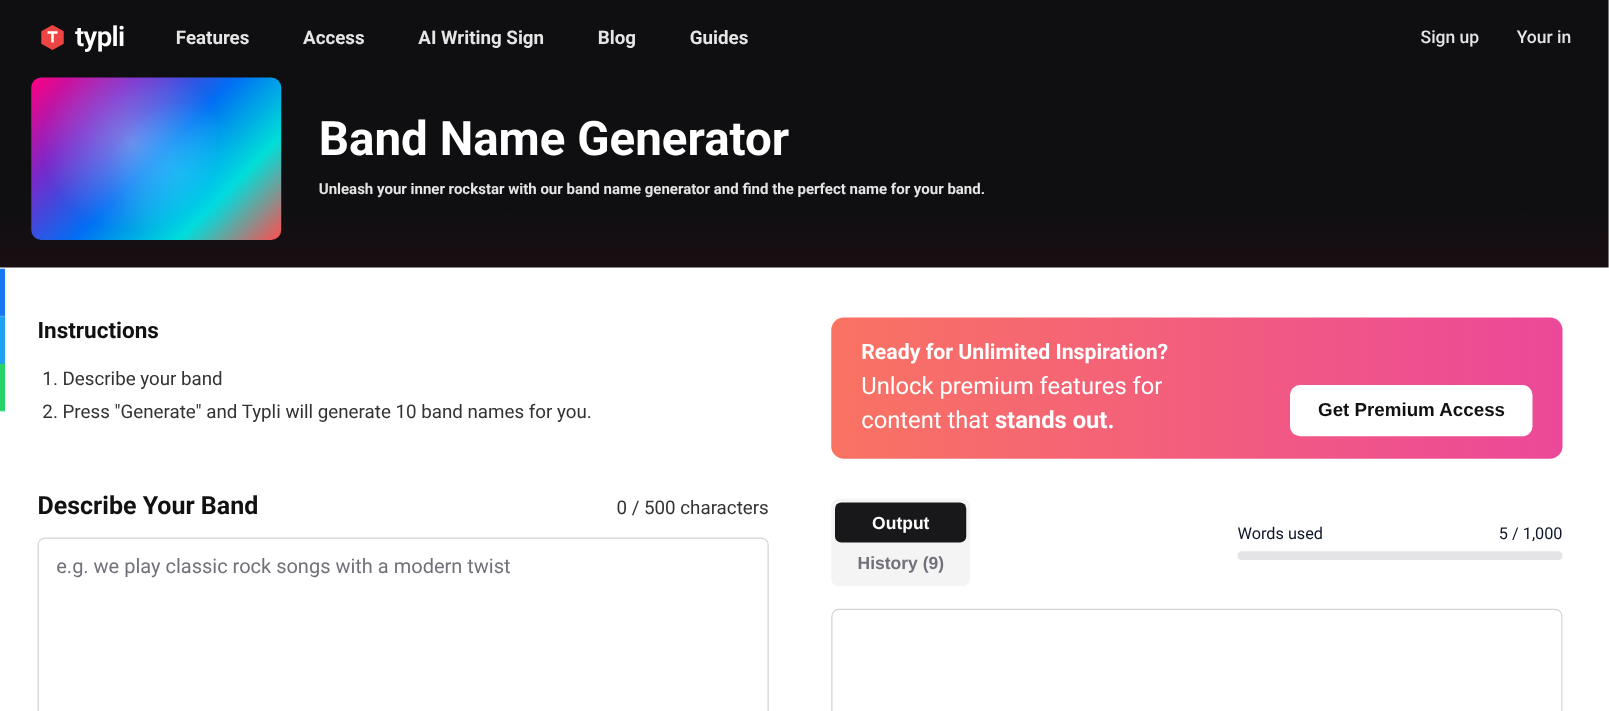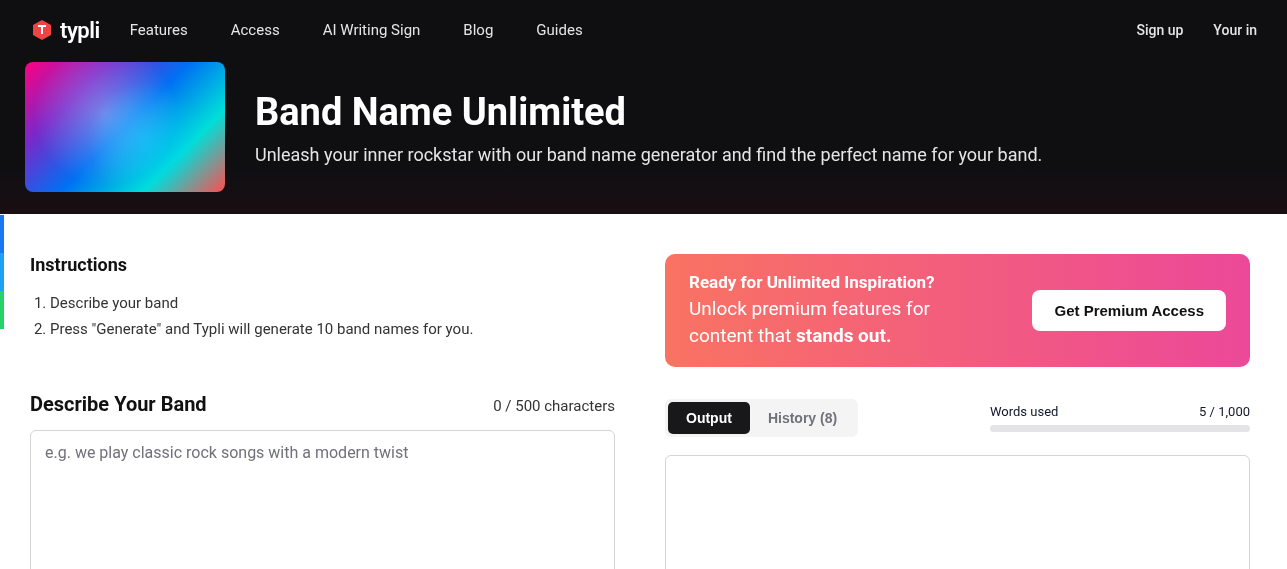--- a/index.html
+++ b/index.html
@@ -1,56 +1,56 @@
 <!DOCTYPE html>
 <html><head>
   <meta charset="utf-8">
   <style>
     * { margin: 0; padding: 0; box-sizing: border-box; }
     body { font-family: -apple-system, BlinkMacSystemFont, 'Segoe UI', Roboto, sans-serif; background: #fff; }
     
     .header { background: #0f0f12; padding: 0 30px; height: 60px; display: flex; align-items: center; justify-content: space-between; }
-    .header-left { display: flex; align-items: center; gap: 19px; }
+    .header-left { display: flex; align-items: center; gap: 30px; }
     .logo { display: flex; align-items: center; gap: 6px; }
     .logo-icon { width: 24px; height: 24px; }
     .logo-text { color: #fff; font-size: 22px; font-weight: 600; letter-spacing: -0.5px; }
     .nav { display: flex; gap: 32px; }
-    .nav-item { color: #e5e5e5; font-size: 15px; font-weight: 400; cursor: pointer; text-decoration: none; padding-left: 11px; }
+    .nav-item { color: #e5e5e5; font-size: 15px; font-weight: 700; cursor: pointer; text-decoration: none; padding-left: 11px; }
     .header-right { display: flex; gap: 30px; }
     .auth-link { color: #e5e5e5; font-size: 14px; font-weight: 500; cursor: pointer; }
     
     .hero { background: #0f0f12; background: linear-gradient(180deg, #0f0f12 0%, #0f0f12 70%, #1a0e12 100%); padding: 2px 30px 20px 25px; display: flex; align-items: flex-start; gap: 30px; min-height: 154px; }
     .hero-image { width: 200px; height: 130px; border-radius: 8px; background: linear-gradient(135deg, #ff0080 0%, #7928ca 25%, #0070f3 50%, #00dfd8 75%, #ff4d4d 100%); position: relative; overflow: hidden; flex-shrink: 0; }
     .hero-image::before { content: ''; position: absolute; inset: 0; background: radial-gradient(circle at 40% 40%, rgba(255,255,255,0.3) 0%, transparent 50%), radial-gradient(circle at 60% 60%, rgba(0,200,255,0.5) 0%, transparent 40%); }
     .hero-content { padding-top: 28px; }
     .hero-title { color: #fff; font-size: 38px; font-weight: 700; margin-bottom: 10px; }
-    .hero-subtitle { color: #e5e5e5; font-size: 18px; font-weight: 400; }
+    .hero-subtitle { color: #e5e5e5; font-size: 12px; font-weight: 700; }
     
     .main { display: flex; padding: 40px 30px; gap: 50px; }
     .left-col { flex: 1; max-width: 585px; }
     .right-col { flex: 1; max-width: 585px; }
     
     .instructions-title { font-size: 18px; font-weight: 700; color: #111; margin-bottom: 16px; }
     .instructions-list { list-style: decimal; padding-left: 20px; color: #333; font-size: 15px; line-height: 1.7; }
     
     .describe-header { display: flex; justify-content: space-between; align-items: baseline; margin-top: 50px; margin-bottom: 14px; }
     .describe-title { font-size: 20px; font-weight: 700; color: #111; }
     .char-count { font-size: 15px; color: #333; }
     .textarea { width: 100%; min-height: 150px; border: 1px solid #d4d4d8; border-radius: 6px; padding: 12px 14px; font-size: 16px; font-family: inherit; color: #333; resize: vertical; }
     .textarea::placeholder { color: #71717a; }
     
-    .premium-banner { background: linear-gradient(90deg, #f97362 0%, #ec4899 100%); border-radius: 10px; padding: 18px 24px; display: flex; justify-content: space-between; align-items: center; gap: 20px; margin-bottom: 32px; }
+    .premium-banner { background: linear-gradient(90deg, #f97362 0%, #ec4899 100%); border-radius: 10px; padding: 18px 24px; display: flex; justify-content: space-between; align-items: flex-end; gap: 20px; margin-bottom: 32px; }
     .premium-text { color: #fff; }
     .premium-title { font-size: 17px; font-weight: 700; margin-bottom: 4px; }
     .premium-sub { font-size: 19px; font-weight: 400; line-height: 1.4; }
     .premium-sub strong { font-weight: 700; }
     .premium-btn { background: #fff; color: #111; border: none; border-radius: 8px; padding: 12px 22px; font-size: 15px; font-weight: 600; cursor: pointer; white-space: nowrap; margin-left: 39px; }
     
     .output-row { display: flex; justify-content: space-between; align-items: center; margin-bottom: 18px; gap: 20px; }
-    .tabs { display: flex; background: #f4f4f5; border-radius: 6px; padding: 3px; }
+    .tabs { display: flex; background: #f4f4f5; border-radius: 6px; padding: 3px; flex-direction: column; }
     .tab { padding: 8px 18px; border-radius: 5px; font-size: 14px; font-weight: 600; cursor: pointer; border: none; background: transparent; color: #71717a; }
     .tab.active { background: #18181b; color: #fff; }
     .words-used { flex: 1; max-width: 260px; }
     .words-row { display: flex; justify-content: space-between; font-size: 13px; color: #0f172a; margin-bottom: 6px; }
     .progress-bar { width: 100%; height: 7px; background: #e4e4e7; border-radius: 4px; }
     
     .output-box { border: 1px solid #d4d4d8; border-radius: 6px; min-height: 150px; padding: 14px; }
     
     .social-bar { position: fixed; left: 0; top: 215px; display: flex; flex-direction: column; }
     .social-btn { width: 4px; height: 38px; }
@@ -86,21 +86,21 @@
   </div>
   <div class="header-right">
     <a class="auth-link">Sign up</a>
     <a class="auth-link">Your in</a>
   </div>
 </header>
 
 <section class="hero">
   <div class="hero-image"></div>
   <div class="hero-content">
-    <h1 class="hero-title">Band Name Unlimited</h1>
+    <h1 class="hero-title">Band Name Generator</h1>
     <p class="hero-subtitle">Unleash your inner rockstar with our band name generator and find the perfect name for your band.</p>
   </div>
 </section>
 
 <main class="main">
   <div class="left-col">
     <h2 class="instructions-title">Instructions</h2>
     <ol class="instructions-list">
       <li>Describe your band</li>
       <li>Press "Generate" and Typli will generate 10 band names for you.</li>
@@ -120,21 +120,21 @@
         <div class="premium-sub">
           <span>Unlock premium features for content that </span><strong>stands out.</strong>
         </div>
       </div>
       <button class="premium-btn">Get Premium Access</button>
     </div>
 
     <div class="output-row">
       <div class="tabs">
         <button class="tab active">Output</button>
-        <button class="tab">History (8)</button>
+        <button class="tab">History (9)</button>
       </div>
       <div class="words-used">
         <div class="words-row">
           <span>Words used</span>
           <span>5 / 1,000</span>
         </div>
         <div class="progress-bar"></div>
       </div>
     </div>
 

